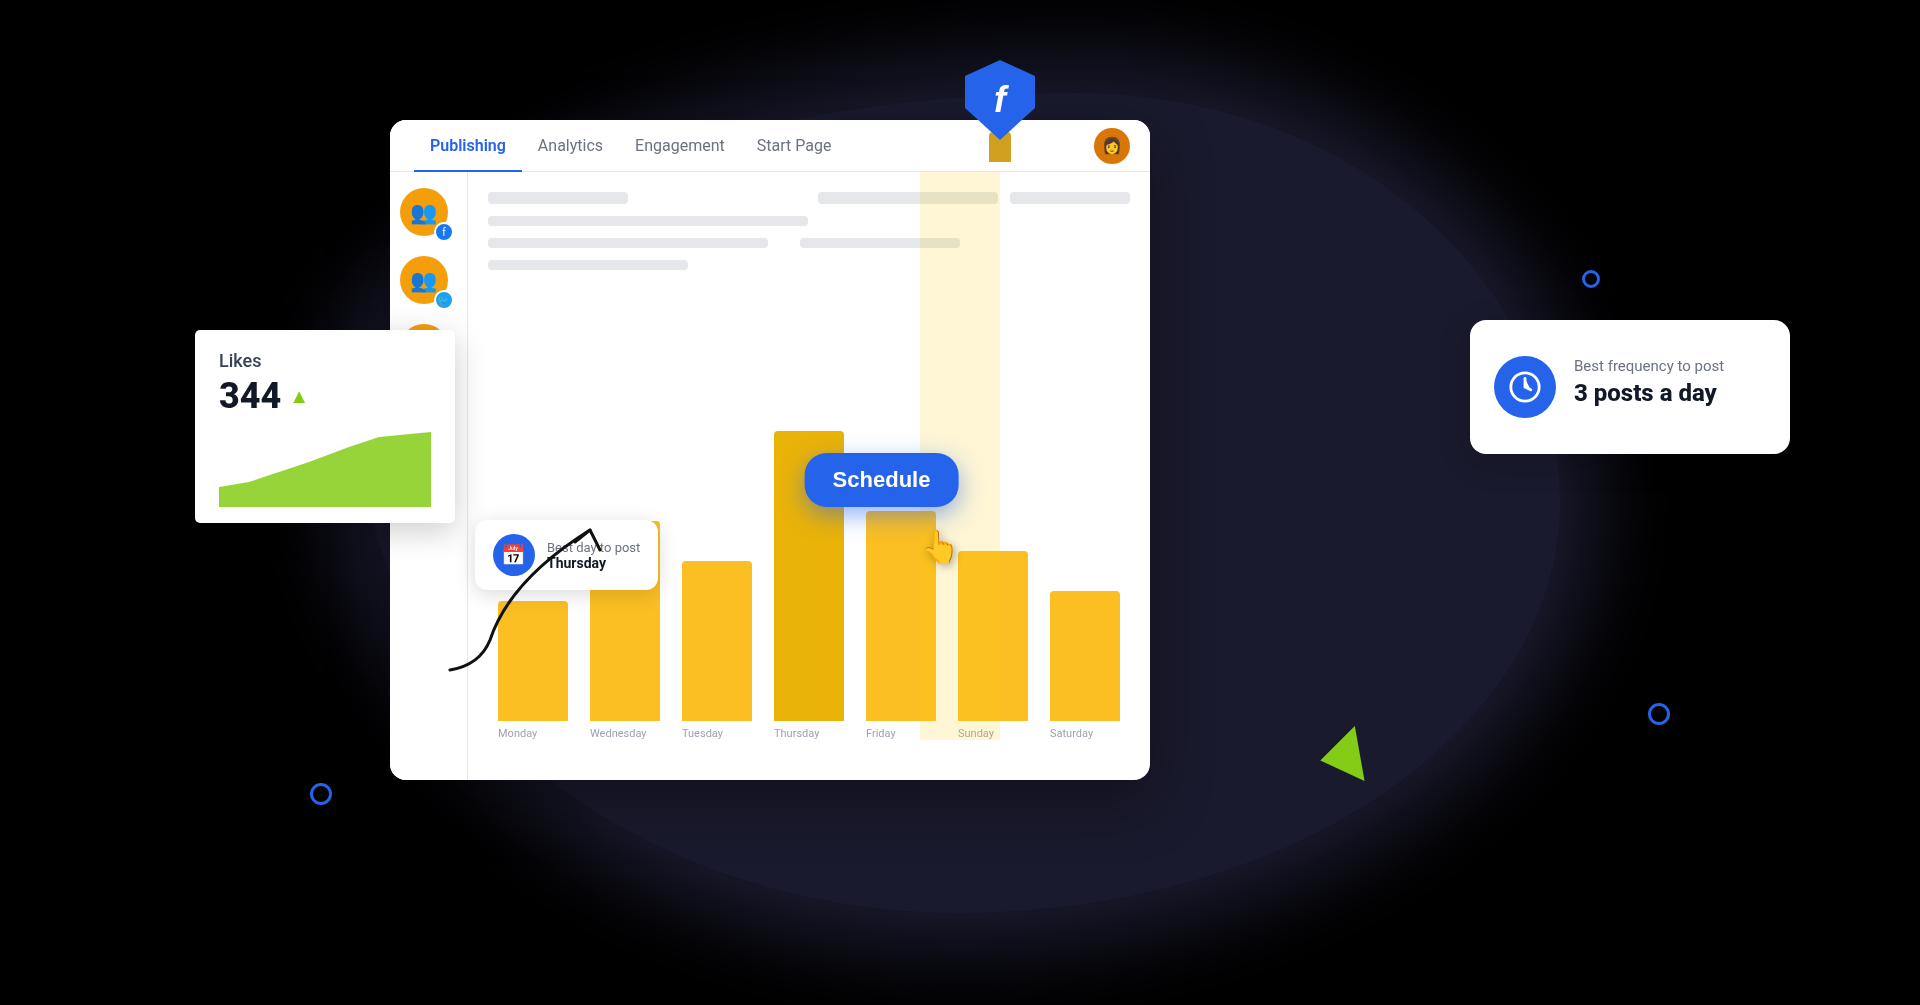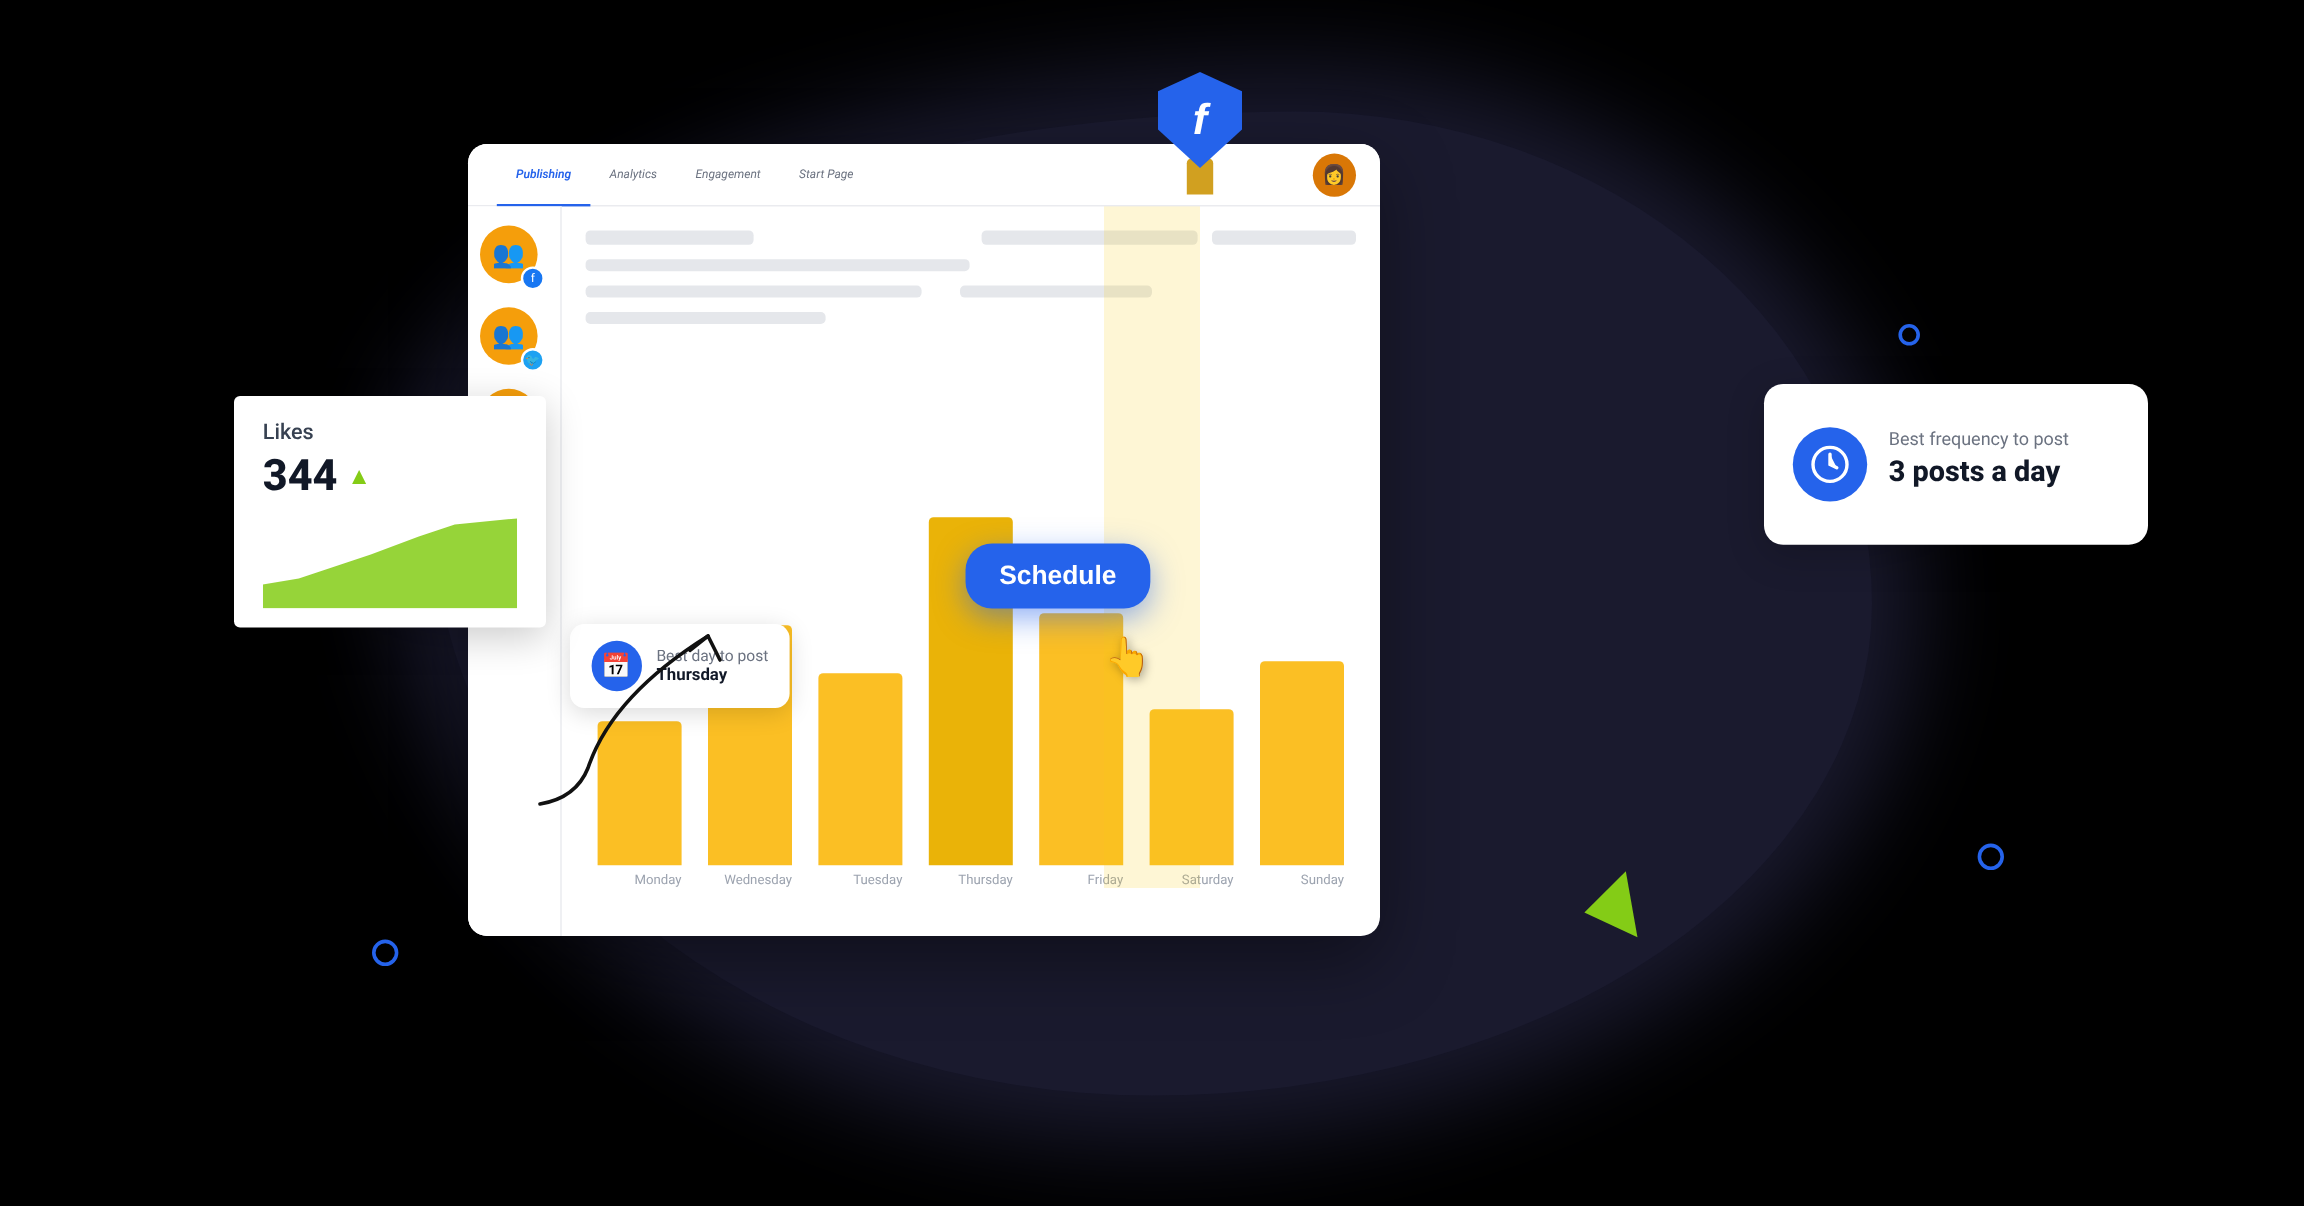--- a/index.html
+++ b/index.html
@@ -74,26 +74,25 @@
       height: 52px;
       border-bottom: 1px solid #e5e7eb;
       background: #fff;
       position: relative;
     }
     .nav-tab {
       padding: 12px 16px;
       height: 52px;
       display: flex;
       align-items: center;
-      font-size: 10px;
+      font-size: 16px;
       color: #6b7280;
       cursor: pointer;
       border-bottom: 2px solid transparent;
       margin-bottom: -1px;
-      font-style: italic;
     }
     .nav-tab.active {
       color: #2563eb;
       border-bottom: 2px solid #2563eb;
       font-weight: 600;
     }
     .nav-avatar {
       position: absolute;
       right: 20px;
       top: 50%;
@@ -191,21 +190,21 @@
       height: 380px;
       display: flex;
       align-items: flex-end;
       padding: 0 30px 40px;
       gap: 22px;
     }
     .bar-group {
       flex: 1;
       display: flex;
       flex-direction: column;
-      align-items: flex-end;
+      align-items: flex-start;
       gap: 6px;
     }
     .bar {
       width: 100%;
       background: #fbbf24;
       border-radius: 4px 4px 0 0;
       max-width: 70px;
     }
     .bar.highlighted {
       background: #eab308;
@@ -486,26 +485,26 @@
     </div>
     <div class="bar-group">
       <div class="bar highlighted" style="height:290px;"></div>
       <div class="bar-label">Thursday</div>
     </div>
     <div class="bar-group">
       <div class="bar" style="height:210px;"></div>
       <div class="bar-label">Friday</div>
     </div>
     <div class="bar-group">
+      <div class="bar" style="height:170px;"></div>
+      <div class="bar-label">Sunday</div>
+    </div>
+    <div class="bar-group">
       <div class="bar" style="height:130px;"></div>
       <div class="bar-label">Saturday</div>
-    </div>
-    <div class="bar-group">
-      <div class="bar" style="height:170px;"></div>
-      <div class="bar-label">Sunday</div>
     </div>
   </div>
 
   <div style="position:absolute; left:530px; top:52px; width:80px; background:rgba(250,204,21,0.18); bottom:40px; pointer-events:none;"></div>
 
   <div class="best-day-card" style="position:absolute; bottom: 190px; left: 85px;">
     <div class="best-day-icon">📅</div>
     <div>
       <div class="best-day-text">Best day to post</div>
       <div class="best-day-value">Thursday</div>

